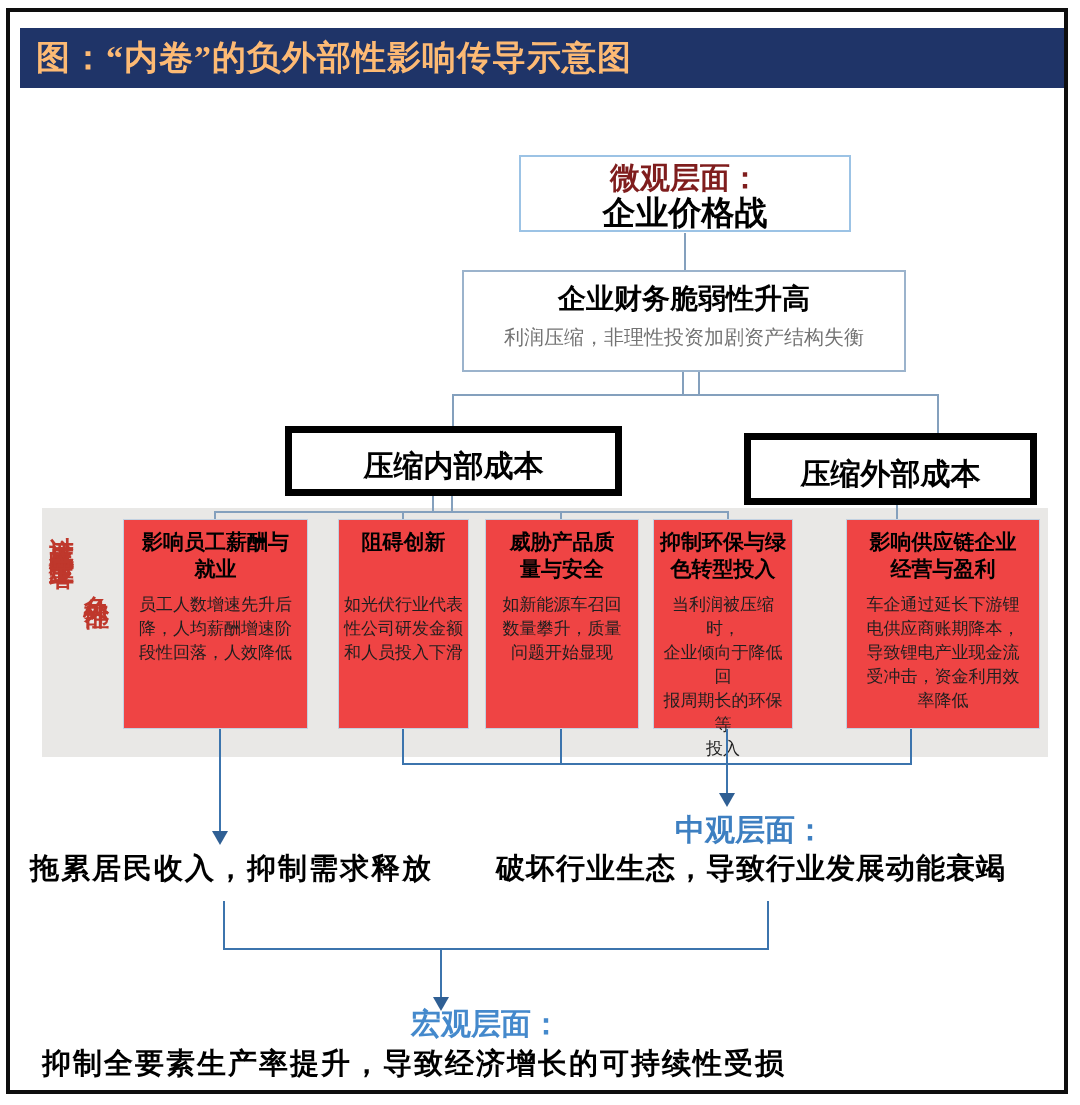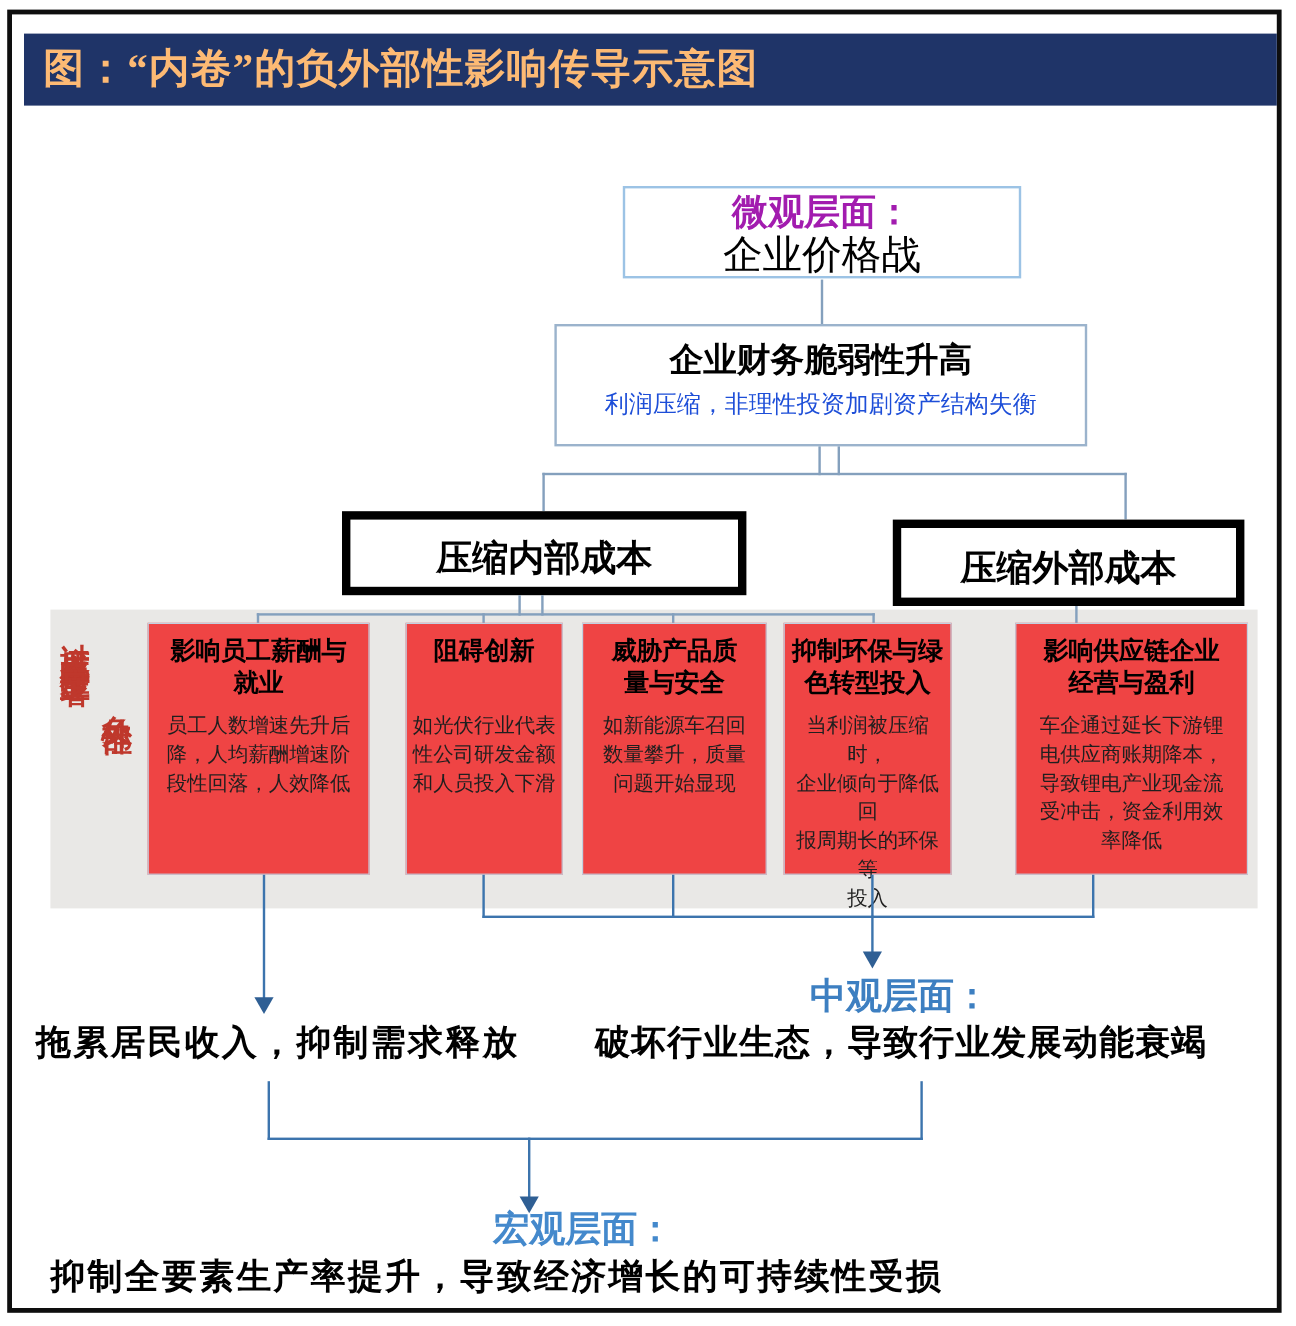--- a/index.html
+++ b/index.html
@@ -8,25 +8,25 @@
     font-family:"Liberation Serif","DejaVu Serif",serif;color:#111;
   }
   .frame{position:absolute;left:6px;top:8px;width:1054px;height:1078px;border:4px solid #0e0e0e;}
   .titlebar{
     position:absolute;left:20px;top:28px;width:1044px;height:60px;background:#1f3468;
     color:#fdba74;font-size:34px;font-weight:bold;line-height:60px;padding-left:16px;
     box-sizing:border-box;letter-spacing:1px;
   }
   .wbox{position:absolute;background:#ffffff;box-sizing:border-box;text-align:center;}
   .micro-box{left:519px;top:155px;width:332px;height:77px;border:2px solid #9cc3e5;padding-top:3px;}
-  .micro-label{font-size:30px;font-weight:bold;color:#a21caf;line-height:35px;}
-  .micro-title{font-size:33px;font-weight:normal;color:#000;line-height:36px;}
+  .micro-label{font-size:30px;font-weight:bold;color:#7f1d1d;line-height:35px;}
+  .micro-title{font-size:33px;font-weight:bold;color:#000;line-height:36px;}
   .frag-box{left:462px;top:270px;width:444px;height:102px;border:2px solid #9bb3cc;padding-top:12px;}
-  .frag-title{font-size:28px;font-weight:bold;color:#000;line-height:34px;}
-  .frag-sub{font-size:20px;color:#1d4ed8;line-height:30px;margin-top:4px;}
+  .frag-title{font-size:28px;font-weight:bold;color:#000;line-height:34px;font-family:Liberation Mono, monospace;}
+  .frag-sub{font-size:20px;color:#737373;line-height:30px;margin-top:4px;}
   .cost-box{border:7px solid #000000;font-size:30px;font-weight:bold;color:#000;}
   .internal-box{left:285px;top:426px;width:337px;height:70px;line-height:66px;}
   .external-box{left:744px;top:433px;width:293px;height:72px;line-height:68px;}
   .band{position:absolute;left:42px;top:508px;width:1006px;height:249px;background:#e9e8e6;}
   .vtext{
     position:absolute;writing-mode:vertical-rl;text-orientation:upright;
     color:#bf382c;font-weight:bold;font-size:25px;letter-spacing:3px;line-height:34px;
   }
   .vtext1{left:44px;top:516px;height:240px;}
   .vtext2{left:79px;top:576px;height:130px;}

